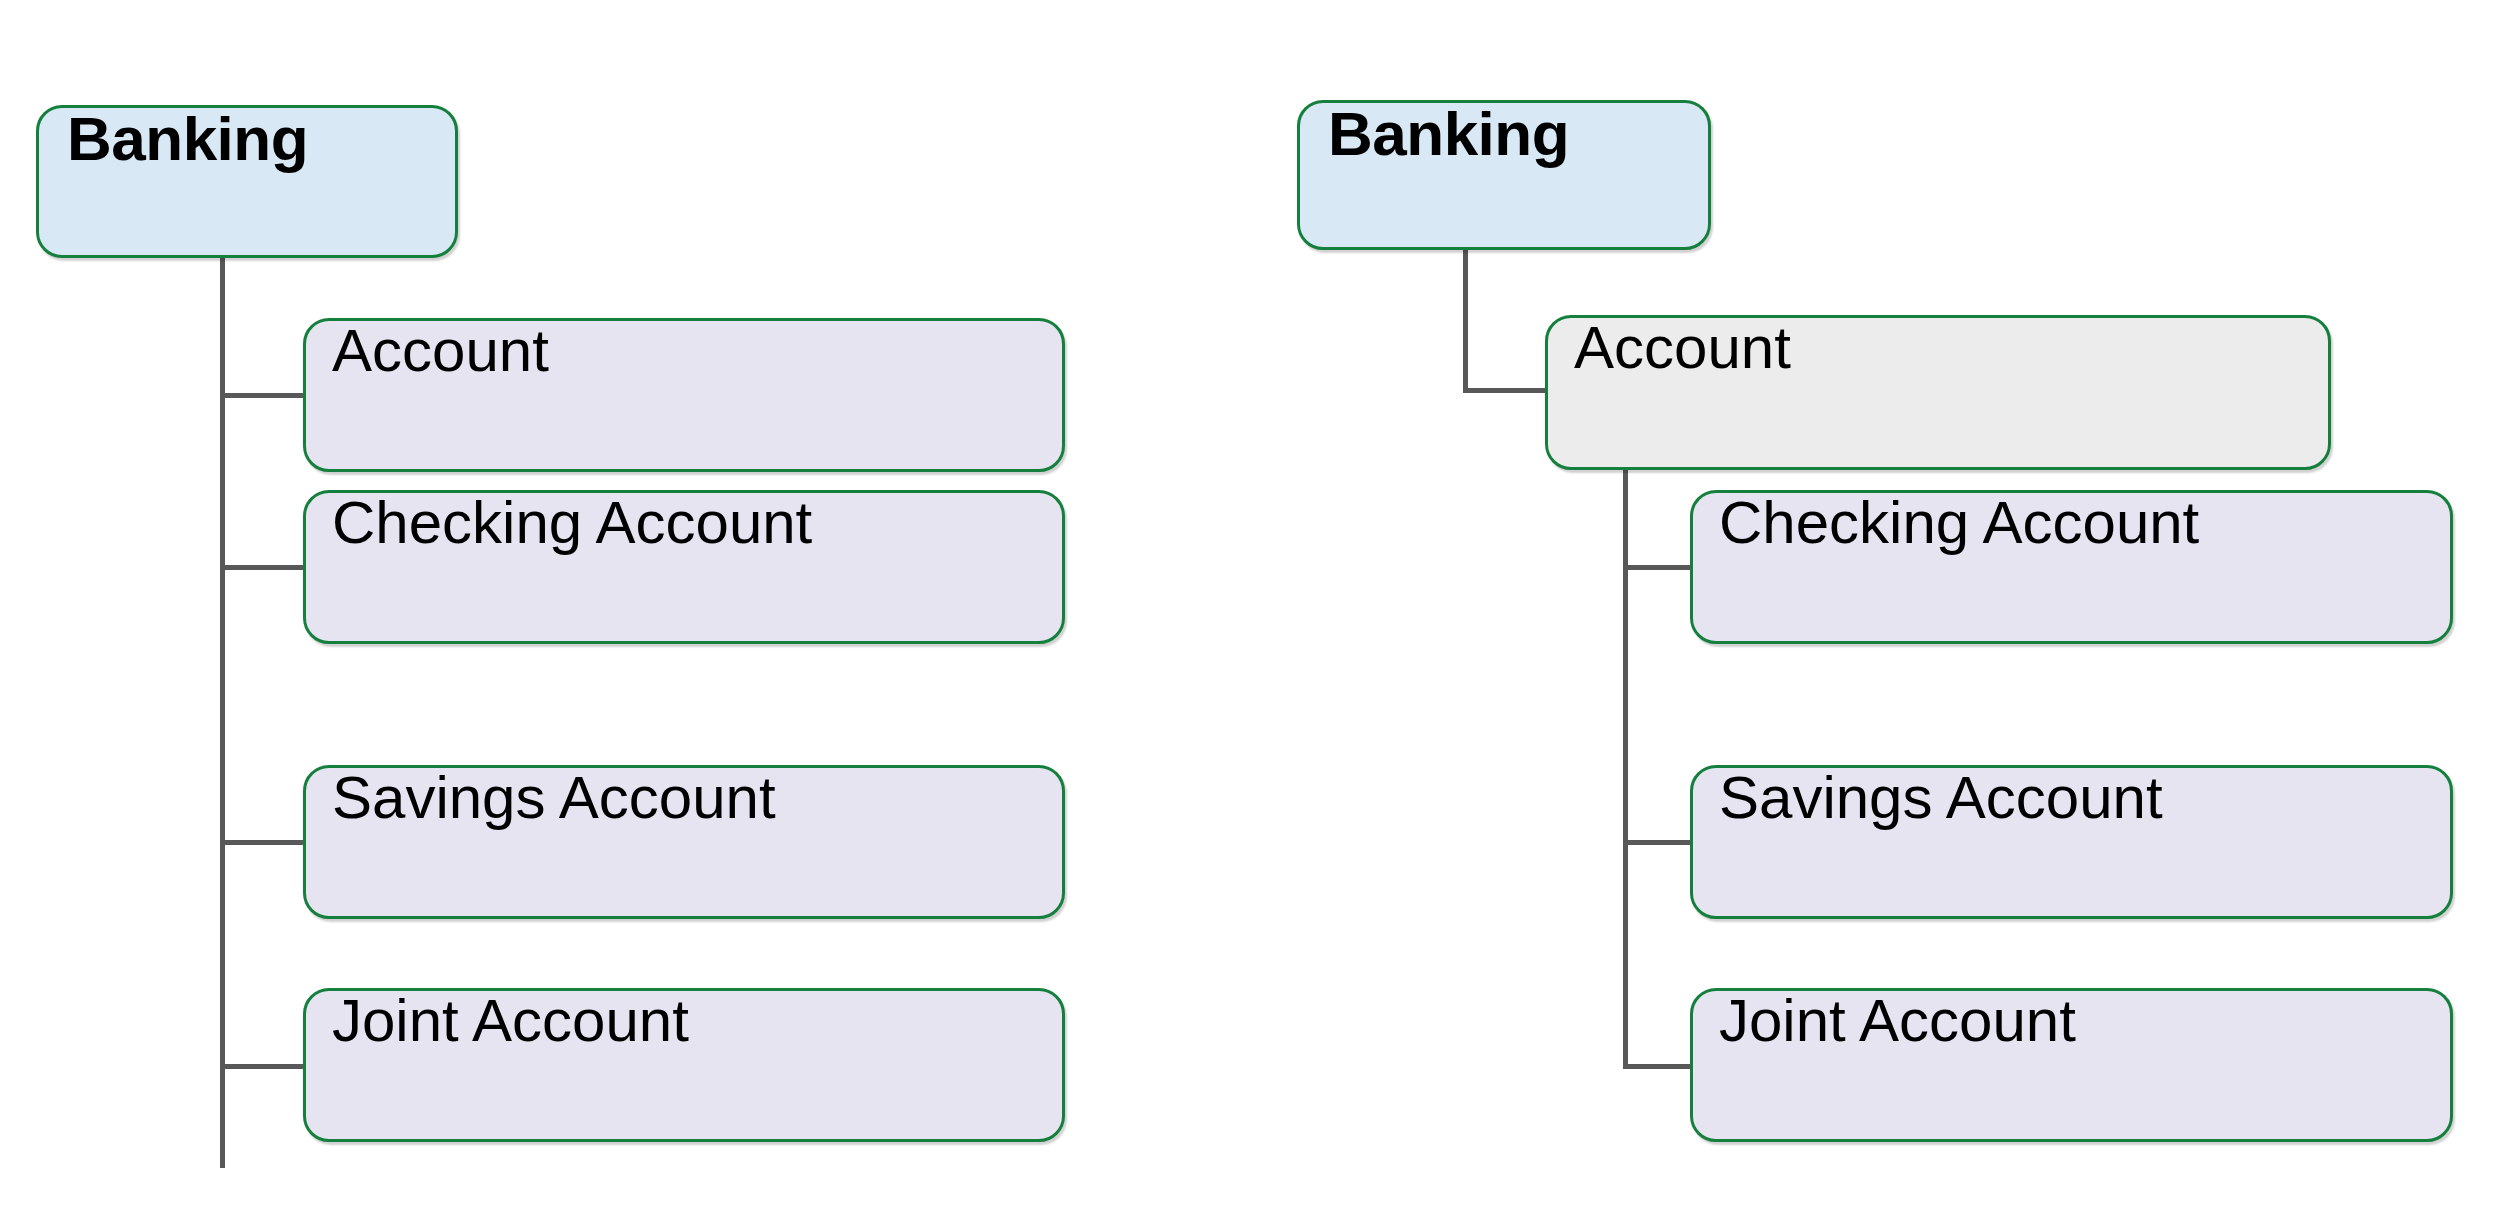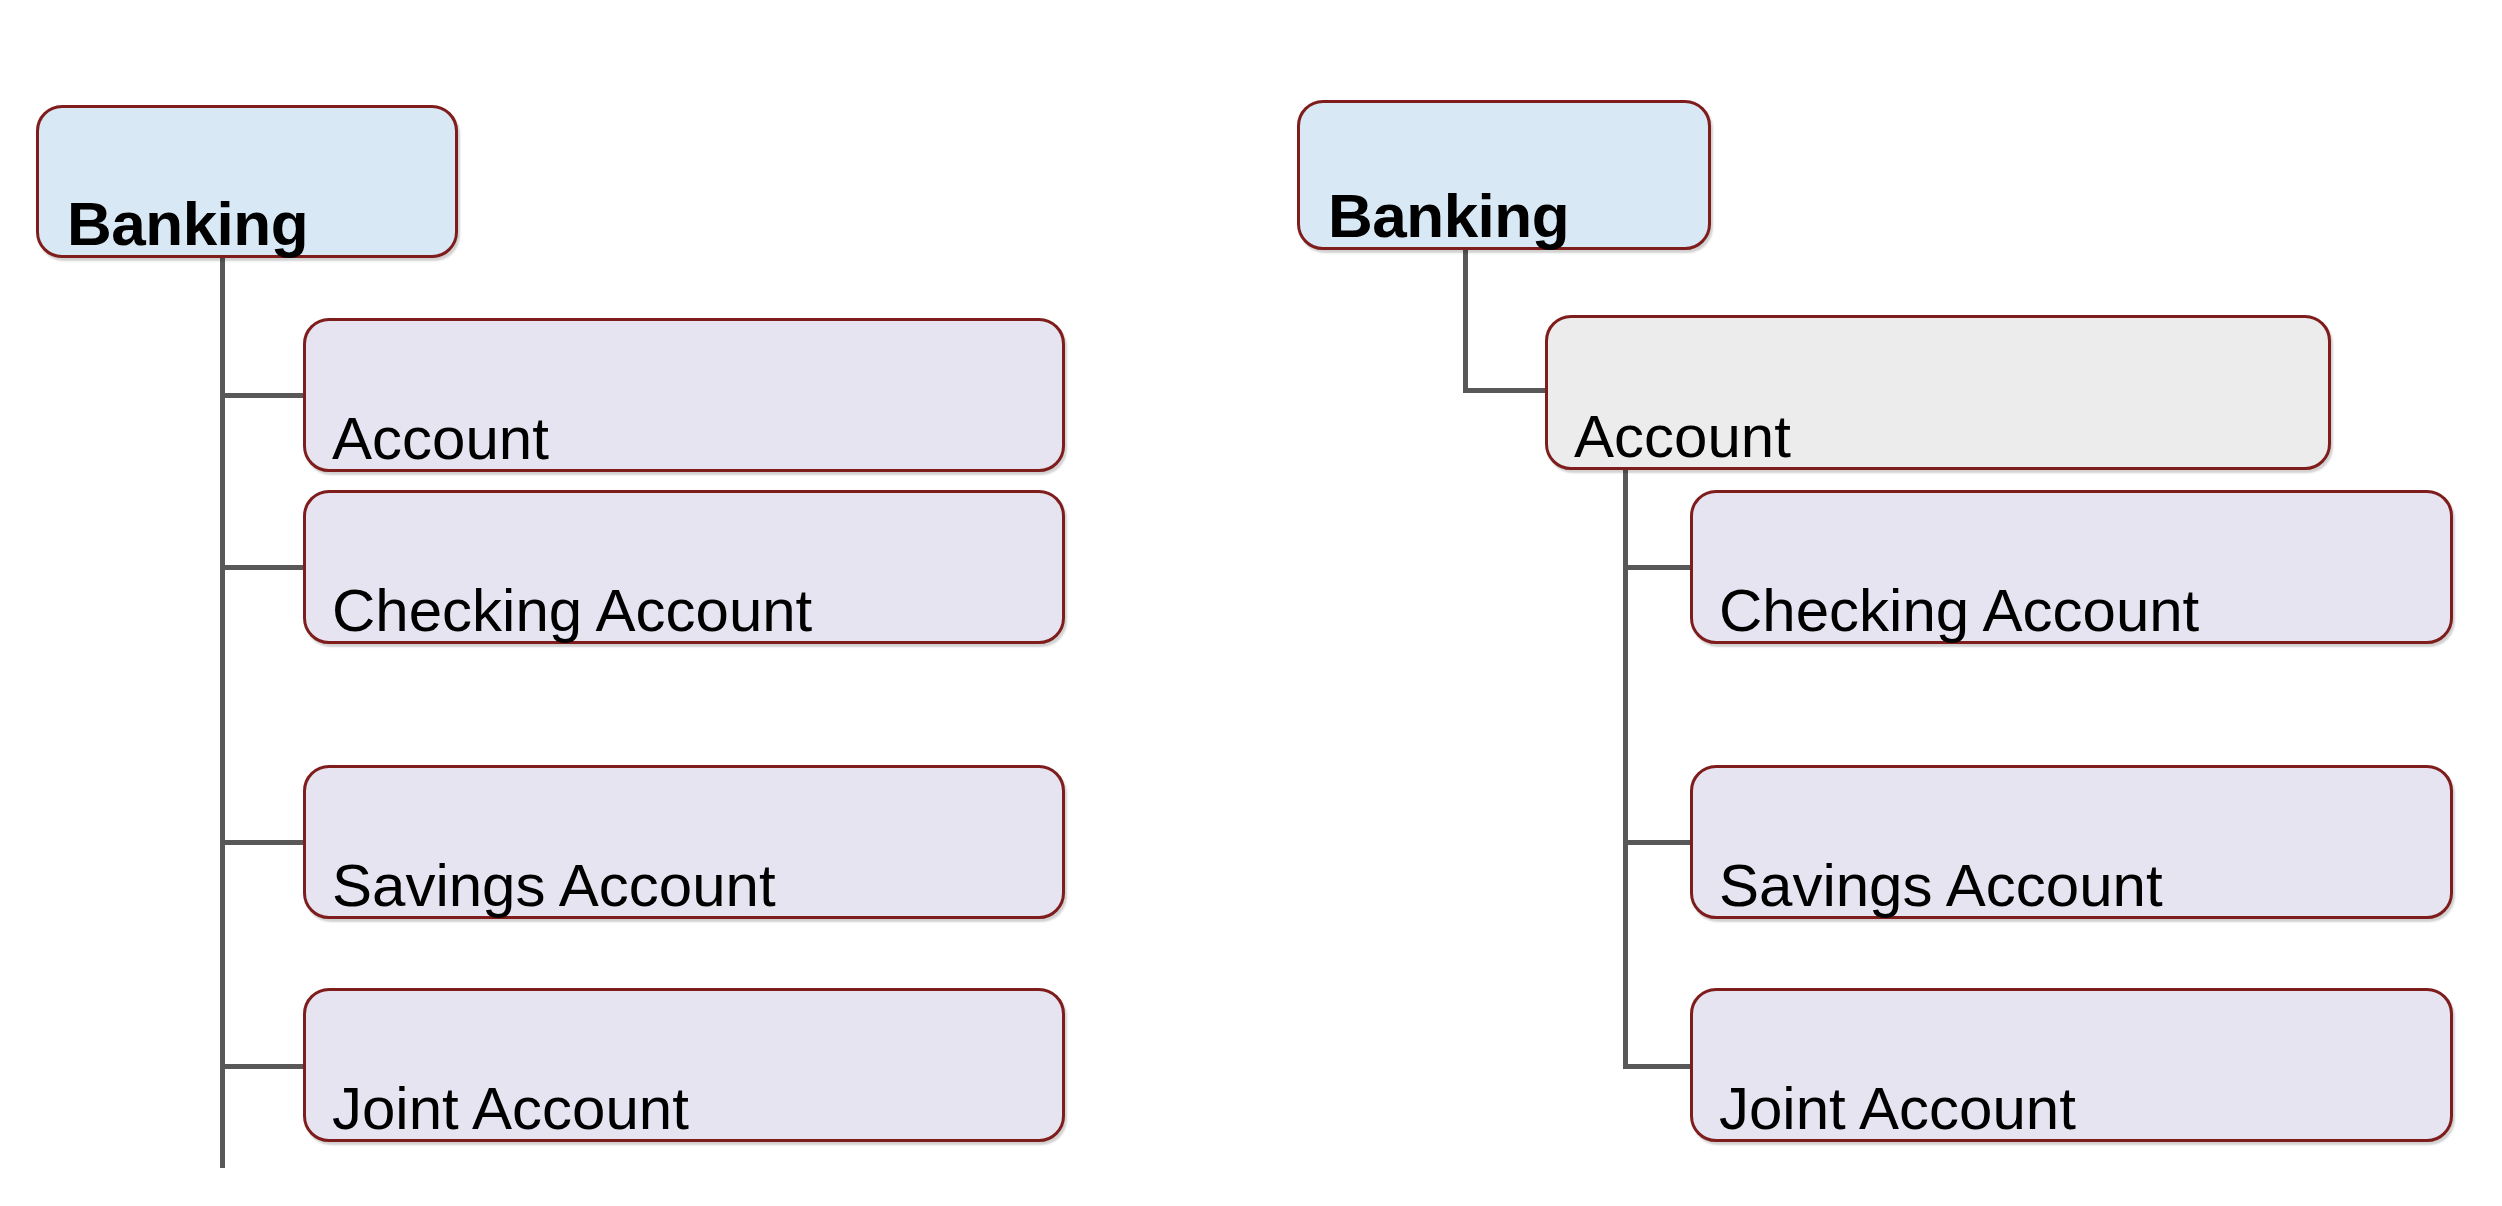--- a/index.html
+++ b/index.html
@@ -24,24 +24,24 @@
   .diagram {
     position: absolute;
     left: 0;
     top: 0;
     width: 2502px;
     height: 1206px;
   }
   .node {
     position: absolute;
     box-sizing: border-box;
-    border: 3px solid #7f1d1d;
+    border: 3px solid #15803d;
     border-radius: 26px;
     display: flex;
-    align-items: flex-end;
+    align-items: flex-start;
     box-shadow: 2px 3px 2px rgba(0,0,0,0.18);
   }
   .node .label {
     display: block;
     white-space: nowrap;
     color: #000000;
     line-height: 1;
   }
   
   .node.root {

